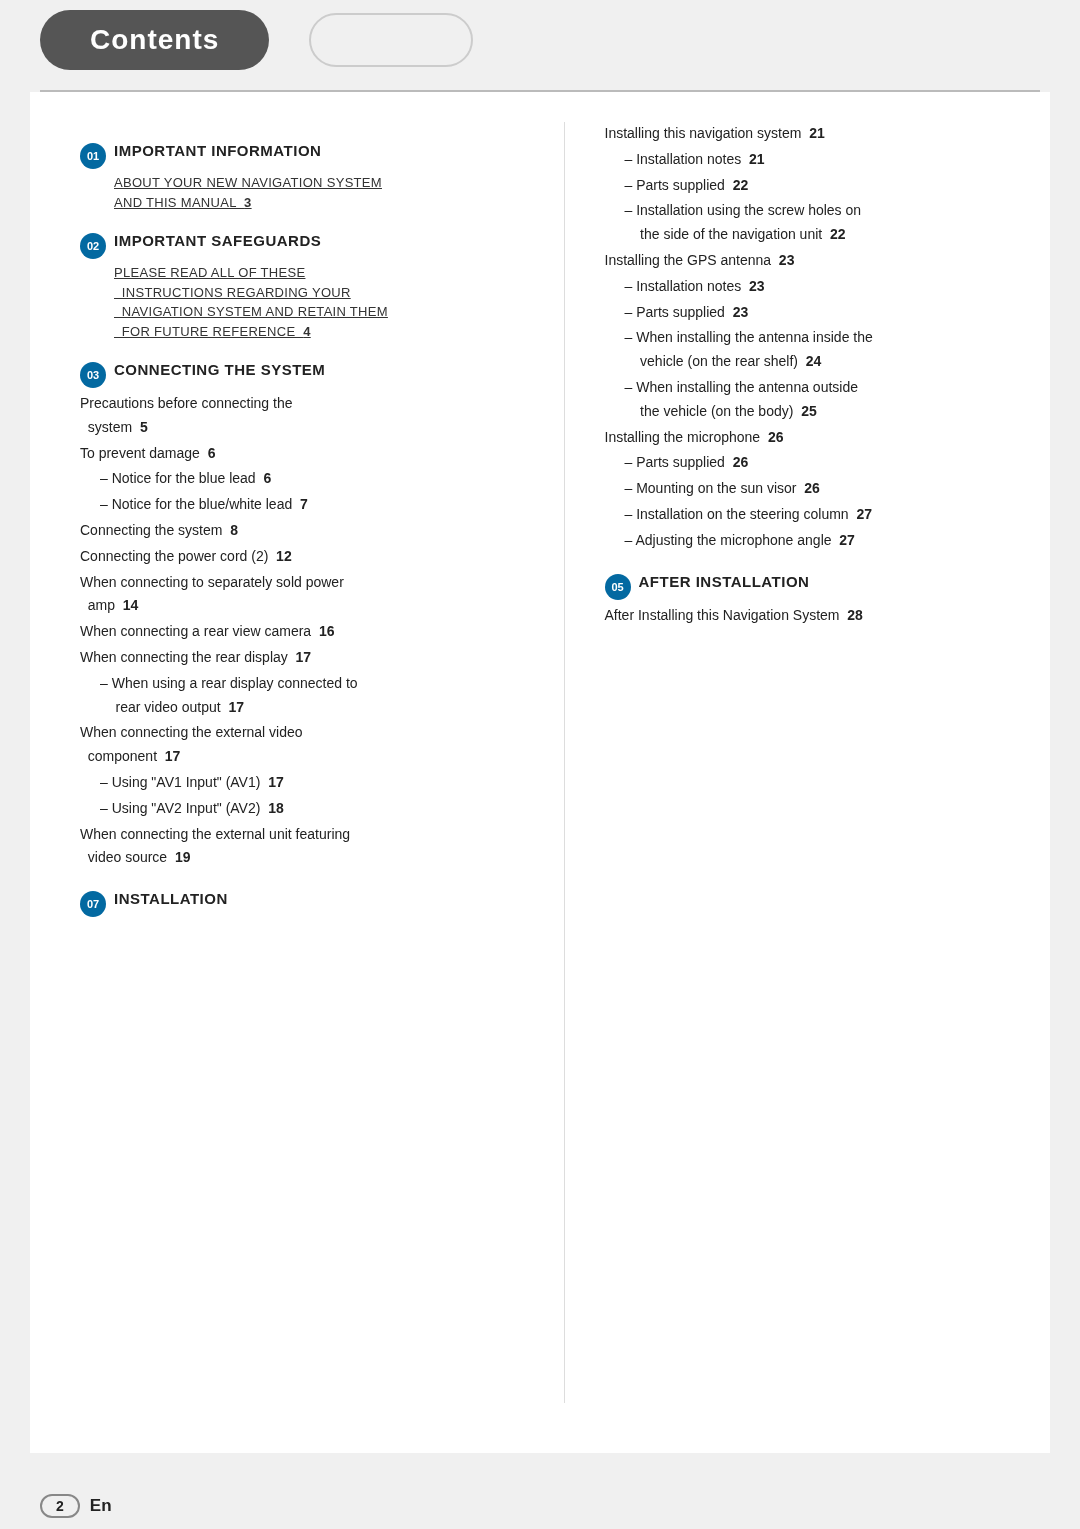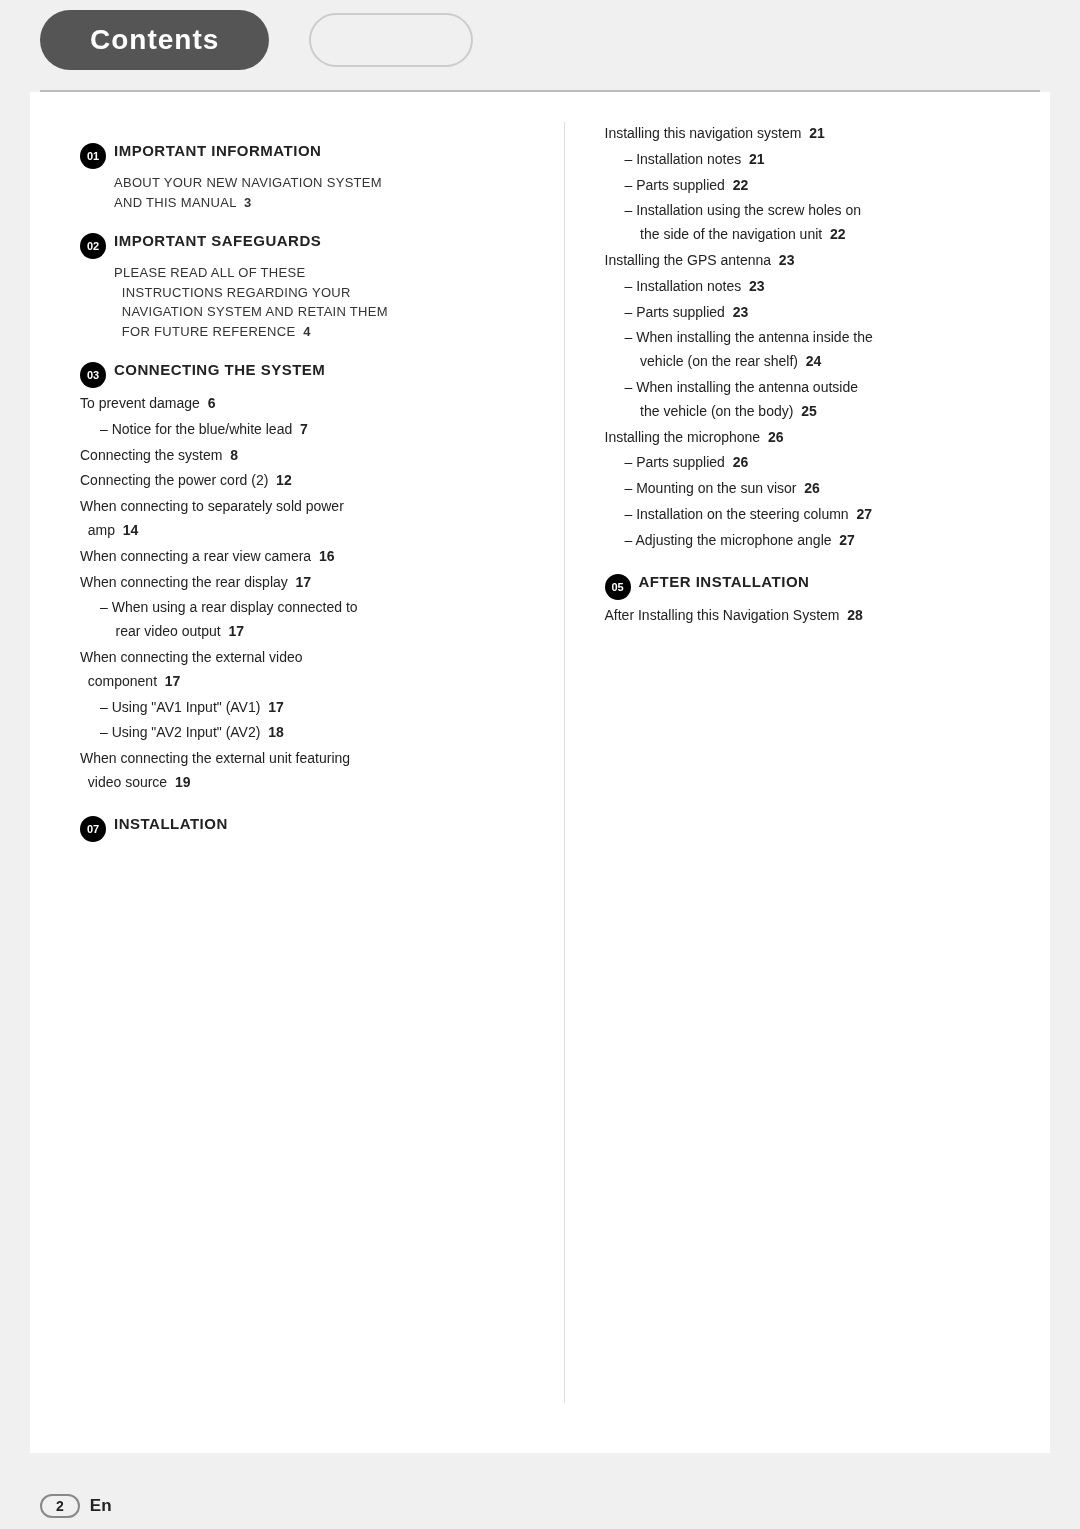--- a/index.html
+++ b/index.html
@@ -95,21 +95,21 @@
       margin-top: 20px;
     }
 
     .section-num {
       display: inline-flex;
       align-items: center;
       justify-content: center;
       width: 26px;
       height: 26px;
       border-radius: 50%;
-      background: #000000;
+      background: #0369a1;
       color: #fff;
       font-size: 11px;
       font-weight: bold;
       margin-right: 8px;
       flex-shrink: 0;
       margin-top: 1px;
     }
 
     .section-title {
       font-weight: bold;
@@ -119,20 +119,21 @@
     }
 
     .section-subtitle {
       font-size: 13px;
       text-transform: uppercase;
       letter-spacing: 0.3px;
       line-height: 1.5;
       padding-left: 34px;
       margin-bottom: 16px;
       color: #333;
+      text-decoration: underline;
     }
 
     .toc-item {
       font-size: 14px;
       line-height: 1.7;
       color: #222;
     }
 
     .toc-indent-1 {
       padding-left: 20px;
@@ -216,21 +217,23 @@
           &nbsp;&nbsp;FOR FUTURE REFERENCE &nbsp;<span class="bold">4</span>
         </div>
       </div>
 
       <div class="section-block">
         <div class="section-header">
           <span class="section-num">03</span>
           <span class="section-title">Connecting the System</span>
         </div>
         <div>
+          <div class="toc-item toc-group">Precautions before connecting the<br>&nbsp;&nbsp;system &nbsp;<span class="bold">5</span></div>
           <div class="toc-item toc-group">To prevent damage &nbsp;<span class="bold">6</span></div>
+          <div class="toc-item toc-indent-1 toc-group">– Notice for the blue lead &nbsp;<span class="bold">6</span></div>
           <div class="toc-item toc-indent-1 toc-group">– Notice for the blue/white lead &nbsp;<span class="bold">7</span></div>
           <div class="toc-item toc-group">Connecting the system &nbsp;<span class="bold">8</span></div>
           <div class="toc-item toc-group">Connecting the power cord (2) &nbsp;<span class="bold">12</span></div>
           <div class="toc-item toc-group">When connecting to separately sold power<br>&nbsp;&nbsp;amp &nbsp;<span class="bold">14</span></div>
           <div class="toc-item toc-group">When connecting a rear view camera &nbsp;<span class="bold">16</span></div>
           <div class="toc-item toc-group">When connecting the rear display &nbsp;<span class="bold">17</span></div>
           <div class="toc-item toc-indent-1 toc-group">– When using a rear display connected to<br>&nbsp;&nbsp;&nbsp;&nbsp;rear video output &nbsp;<span class="bold">17</span></div>
           <div class="toc-item toc-group">When connecting the external video<br>&nbsp;&nbsp;component &nbsp;<span class="bold">17</span></div>
           <div class="toc-item toc-indent-1 toc-group">– Using "AV1 Input" (AV1) &nbsp;<span class="bold">17</span></div>
           <div class="toc-item toc-indent-1 toc-group">– Using "AV2 Input" (AV2) &nbsp;<span class="bold">18</span></div>

